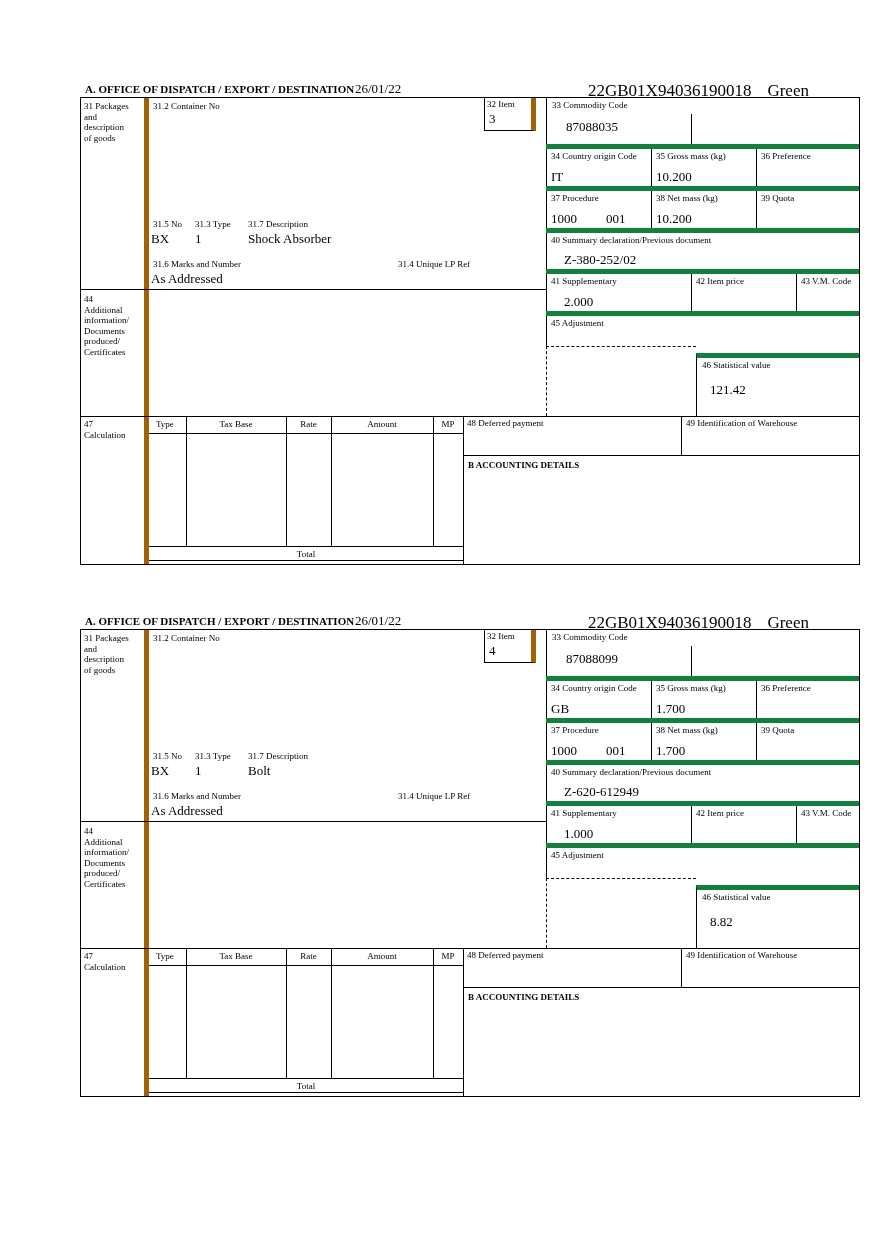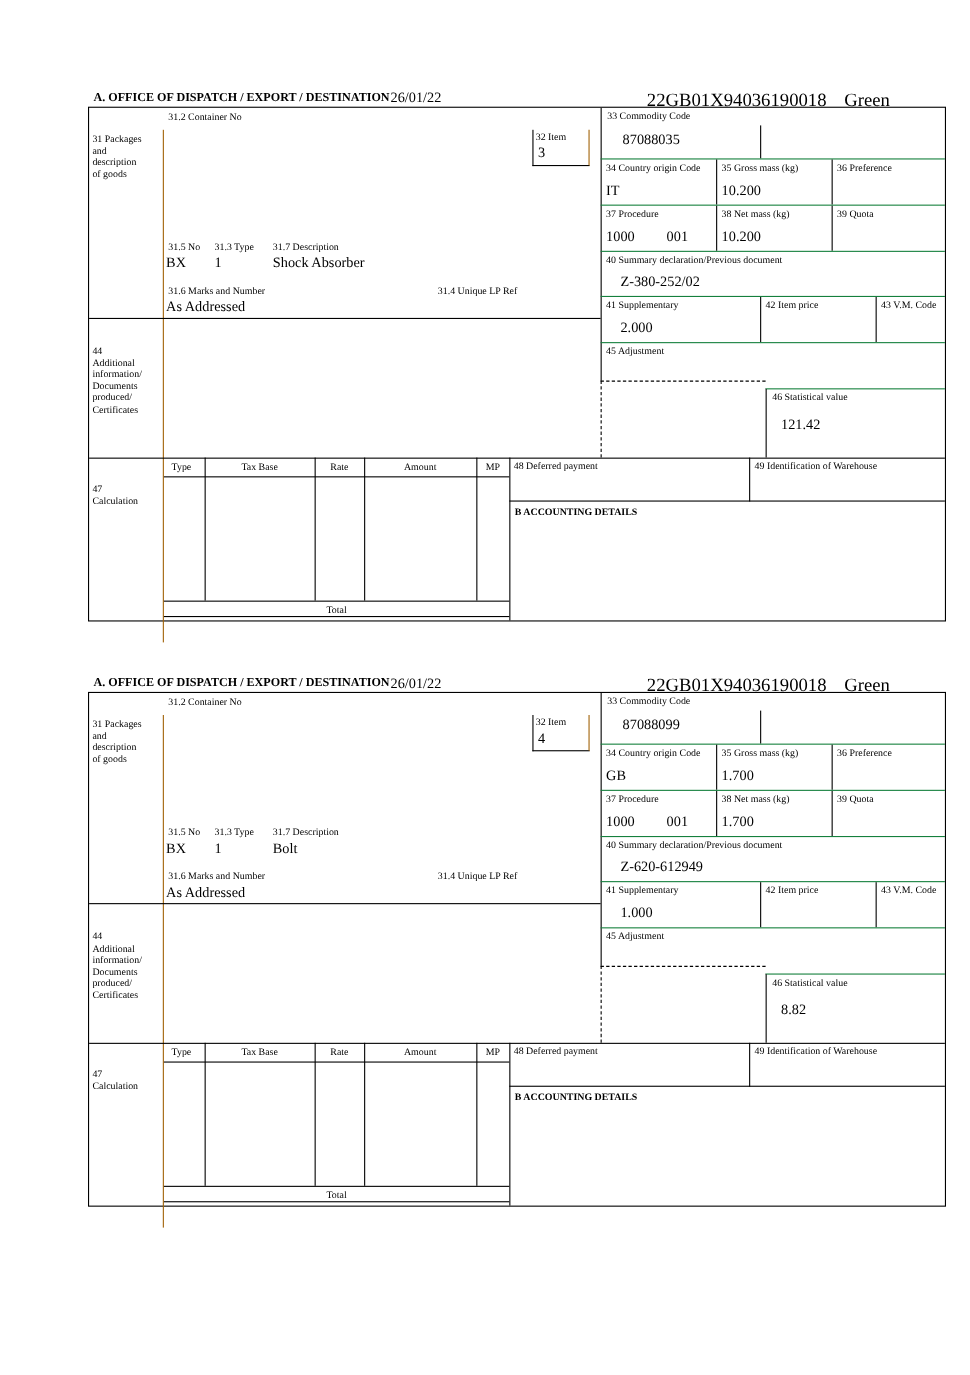--- a/index.html
+++ b/index.html
@@ -15,23 +15,23 @@
   .pre { white-space:pre-line; }
   .val { position:absolute; font-size:13px; line-height:1; white-space:nowrap; }
   .hdrA { position:absolute; left:5px; top:3px; font-size:11px; font-weight:bold; }
   .hdrDate { position:absolute; left:275px; top:1px; font-size:13px; }
   .hdrRef { position:absolute; left:508px; top:1px; font-size:17px; }
   .routing { margin-left:16px; }
   .vl { position:absolute; width:0; border-left:1px solid #000; }
   .hl { position:absolute; height:0; border-top:1px solid #000; }
   .vdash { position:absolute; width:0; border-left:1px dashed #000; }
   .hdash { position:absolute; height:0; border-top:1px dashed #000; }
-  .br { border-right:1px solid #a16207;margin-top:20px; }
+  .br { border-right:5px solid #a16207; }
   .bl { border-left:1px solid #000; }
-  .bt { border-top:1px solid #15803d; }
+  .bt { border-top:5px solid #15803d; }
   .bb { border-bottom:1px solid #000; }
   .ctr { text-align:center; }
   .bold { font-weight:bold; }
 </style>
 </head>
 <body>
 
 <div class="page">
 
   <section class="sec" style="top:80px">

